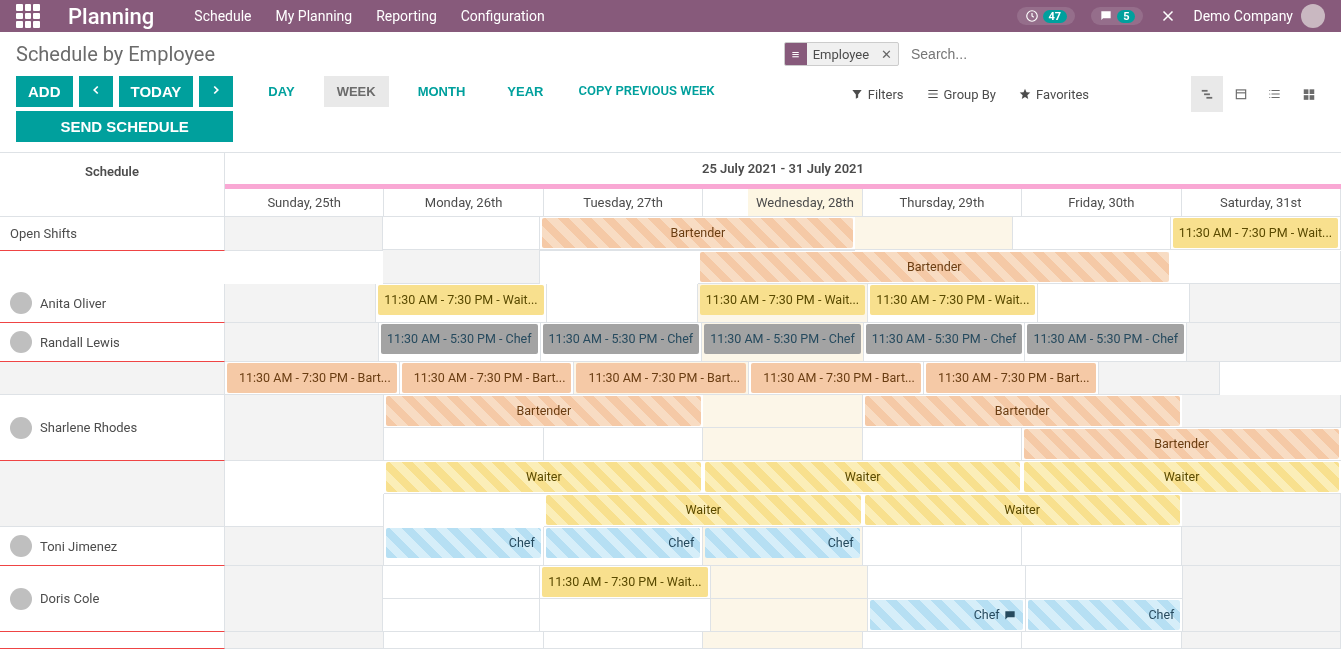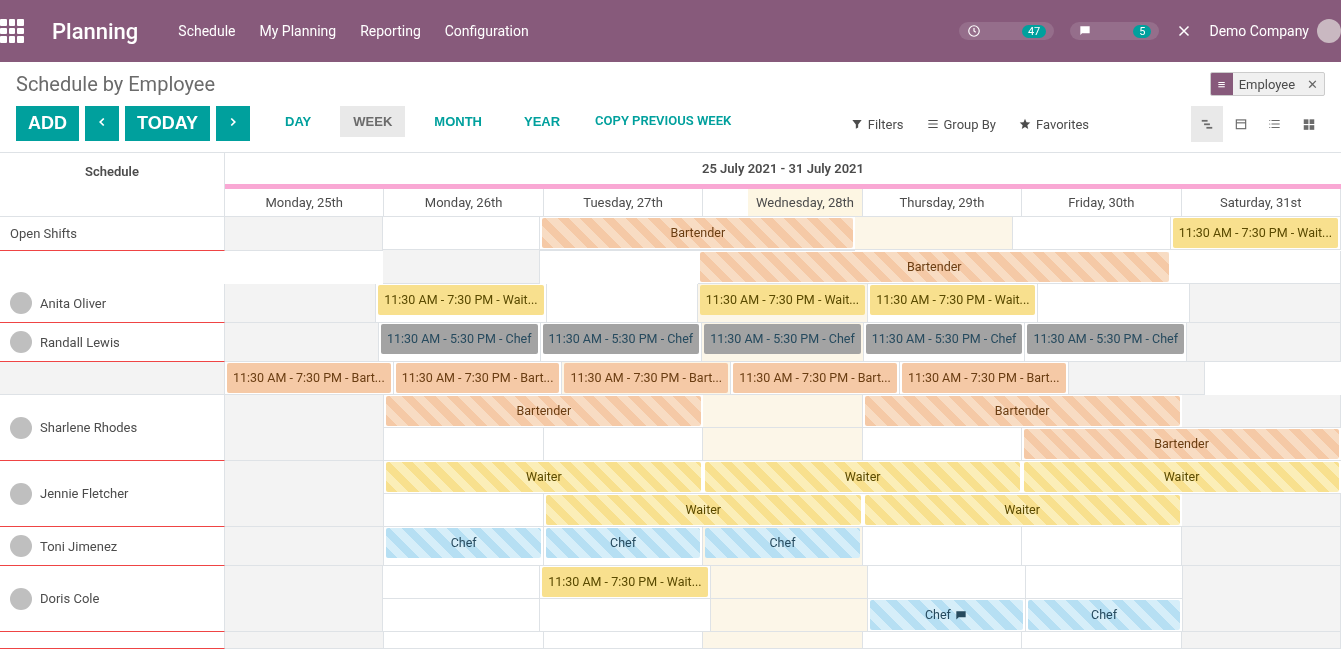--- a/index.html
+++ b/index.html
@@ -1,44 +1,44 @@
 <!DOCTYPE html>
 <html><head>
 <meta charset="utf-8">
 <style>
 * { box-sizing: border-box; margin: 0; padding: 0; }
 body { font-family: -apple-system, BlinkMacSystemFont, "Segoe UI", Roboto, sans-serif; font-size: 13px; color: #4c4c4c; background: #fff; }
 
 
-.topbar { background: #875A7B; color: #fff; height: 62px; display: flex; align-items: center; padding: 0 0; }
+.topbar { background: #875A7B; color: #fff; height: 32px; display: flex; align-items: center; padding: 0 16px; }
 .topbar .apps-icon { width: 24px; height: 24px; display: grid; grid-template-columns: repeat(3, 1fr); gap: 2px; margin-right: 28px; cursor: pointer; }
 .topbar .apps-icon span { background: #fff; border-radius: 1px; }
 .topbar .brand { font-size: 22px; font-weight: 500; margin-right: 40px; }
 .topbar .nav { display: flex; gap: 24px; }
 .topbar .nav a { color: #fff; text-decoration: none; font-size: 14px; cursor: pointer; }
 .topbar .right { margin-left: auto; display: flex; align-items: center; gap: 16px; }
 .badge-area { display: flex; align-items: center; background: rgba(255,255,255,0.12); border-radius: 12px; padding: 2px 8px; gap: 4px; font-size: 12px; cursor: pointer; }
-.badge-count { background: #00A09D; color: #fff; border-radius: 8px; padding: 0 6px; font-size: 11px; font-weight: 400; margin-left: 37px; }
+.badge-count { background: #00A09D; color: #fff; border-radius: 8px; padding: 0 6px; font-size: 11px; font-weight: 700; }
 .tools-icon { cursor: pointer; }
 .user-info { display: flex; align-items: center; gap: 8px; cursor: pointer; font-size: 14px; }
 .avatar-sm { width: 24px; height: 24px; border-radius: 50%; background: #c9b8c1; }
 
 
 .header-row { display: flex; align-items: center; padding: 10px 16px 6px; }
 .page-title { font-size: 20px; color: #6b6b6b; font-weight: 400; }
 .search-area { margin-left: auto; display: flex; align-items: center; gap: 6px; }
 .facet { display: flex; align-items: center; background: #f0f0f0; border: 1px solid #ccc; border-radius: 2px; overflow: hidden; font-size: 13px; }
 .facet .icon { background: #875A7B; color: #fff; width: 22px; height: 22px; display: flex; align-items: center; justify-content: center; }
 .facet .label { padding: 0 6px; color: #4c4c4c; }
 .facet .close { padding: 0 6px; cursor: pointer; color: #666; }
 .search-input { border: none; outline: none; font-size: 14px; padding: 4px 6px; width: 420px; color: #666; }
 
 
 .toolbar { display: flex; align-items: flex-start; padding: 4px 16px 10px; gap: 8px; flex-wrap: wrap; }
-.btn-teal { background: #00A09D; color: #fff; border: none; padding: 7px 12px; font-size: 18px; font-weight: 600; cursor: pointer; }
+.btn-teal { background: #00A09D; color: #fff; border: none; padding: 7px 12px; font-size: 15px; font-weight: 600; cursor: pointer; }
 .btn-teal.icon { padding: 7px 10px; }
 .btn-group-row { display: flex; gap: 6px; align-items: center; }
 .scale-group { display: flex; gap: 16px; margin-left: 14px; }
 .scale-btn { background: #fff; border: 1px solid transparent; padding: 7px 12px; color: #00A09D; font-size: 13px; font-weight: 600; cursor: pointer; }
 .scale-btn.active { background: #e9e9e9; color: #6b6b6b; }
 .copy-link { color: #00A09D; font-weight: 600; cursor: pointer; margin-left: 14px; padding: 7px 0; }
 .toolbar-right { margin-left: auto; display: flex; gap: 22px; align-items: center; }
 .filter-link { color: #4c4c4c; cursor: pointer; display: flex; align-items: center; gap: 4px; font-size: 13px; }
 .view-switcher { margin-left: 80px; display: flex; gap: 2px; }
 .view-btn { width: 32px; height: 36px; display: flex; align-items: center; justify-content: center; cursor: pointer; color: #6b6b6b; }
@@ -56,25 +56,25 @@
 
 .gantt-body { display: grid; grid-template-columns: 225px repeat(7, 1fr); }
 .row-label { border-right: 1px solid #dee2e6; border-bottom: 1px solid #ef4444; padding: 8px 10px; display: flex; align-items: center; gap: 8px; }
 .row-label .av { width: 22px; height: 22px; border-radius: 50%; background: #bfbfbf; flex-shrink: 0; }
 .cell { border-right: 1px solid #dee2e6; border-bottom: 1px solid #dee2e6; position: relative; background: #fff; }
 .cell.off { background: #f3f3f3; }
 .cell.today { background: #fcf6e8; }
 .pill { height: 30px; line-height: 30px; padding: 0 6px; margin: 1px 2px; border-radius: 2px; font-size: 12.5px; overflow: hidden; white-space: nowrap; text-overflow: ellipsis; cursor: pointer; }
 .pill.solid-yellow { background: #f8e08e; color: #5a4a00; }
 .pill.solid-blue { background: #a3a3a3; color: #264a5e; text-align: center; }
-.pill.solid-orange { background: #f5c9a6; color: #6a3d12; }
+.pill.solid-orange { background: #f5c9a6; color: #6a3d12; padding-left: 12px; }
 .pill.hatch-orange { background: repeating-linear-gradient(45deg, #f5c9a6, #f5c9a6 8px, #f8dcc3 8px, #f8dcc3 16px); color: #6a3d12; text-align: center; }
 .pill.hatch-yellow { background: repeating-linear-gradient(45deg, #f8e08e, #f8e08e 8px, #fbeeb8 8px, #fbeeb8 16px); color: #5a4a00; text-align: center; }
 .pill.hatch-blue { background: repeating-linear-gradient(45deg, #b6dff3, #b6dff3 8px, #d6eef9 8px, #d6eef9 16px); color: #264a5e; text-align: center; }
-.pill.center { text-align: center; }
+.pill.center { text-align: right; }
 .span-wrap { grid-column: var(--cs) / span var(--sp); border-bottom: 1px solid #dee2e6; }
 
 .icon-svg { width: 14px; height: 14px; fill: currentColor; }
 </style>
 </head>
 <body>
 
 <div class="topbar">
   <div class="apps-icon">
     <span></span>
@@ -119,39 +119,41 @@
 </div>
 
 <div class="header-row">
   <div class="page-title">Schedule by Employee</div>
   <div class="search-area">
     <div class="facet">
       <span class="icon">≡</span>
       <span class="label">Employee</span>
       <span class="close">✕</span>
     </div>
+    <input class="search-input" placeholder="Search..." style="">
   </div>
 </div>
 
 <div class="toolbar">
   <div style="display:flex;flex-direction:column;gap:4px">
     <div class="btn-group-row">
       <button class="btn-teal">ADD</button>
       <button class="btn-teal icon">
         <svg class="icon-svg" viewBox="0 0 24 24">
             <path d="M15 6l-6 6 6 6" stroke="#fff" stroke-width="3" fill="none"></path>
           </svg>
       </button>
       <button class="btn-teal">TODAY</button>
       <button class="btn-teal icon">
         <svg class="icon-svg" viewBox="0 0 24 24">
             <path d="M9 6l6 6-6 6" stroke="#fff" stroke-width="3" fill="none"></path>
           </svg>
       </button>
     </div>
+    <button class="btn-teal">SEND SCHEDULE</button>
   </div>
   <div class="scale-group">
     <button class="scale-btn">DAY</button>
     <button class="scale-btn active">WEEK</button>
     <button class="scale-btn">MONTH</button>
     <button class="scale-btn">YEAR</button>
   </div>
   <span class="copy-link">COPY PREVIOUS WEEK</span>
 
   <div class="toolbar-right">
@@ -207,21 +209,21 @@
   </div>
 </div>
 
 <div class="gantt">
   <div class="gantt-header1">
     <div class="left" style="grid-row:1;">Schedule</div>
     <div class="range">25 July 2021 - 31 July 2021</div>
   </div>
   <div class="gantt-header2">
     <div class="left"></div>
-    <div class="day">Monday, 25th</div>
+    <div class="day">Sunday, 25th</div>
     <div class="day">Monday, 26th</div>
     <div class="day">Tuesday, 27th</div>
     <div class="day today">Wednesday, 28th</div>
     <div class="day">Thursday, 29th</div>
     <div class="day">Friday, 30th</div>
     <div class="day">Saturday, 31st</div>
   </div>
 
   <div class="gantt-body">
     <div class="row-label" style="grid-row:span 2">
@@ -329,24 +331,20 @@
     <div class="cell"></div>
     <div class="cell"></div>
     <div class="cell today"></div>
     <div class="cell"></div>
     <div class="span-wrap" style="--cs:7;--sp:2">
         <div class="pill hatch-orange">Bartender</div>
       </div>
   </div>
 
   <div class="gantt-body">
-    <div class="row-label" style="grid-row:span 2">
-        <span class="av"></span>
-        <span>Jennie Fletcher</span>
-      </div>
     <div class="cell off" style="grid-row:span 2"></div>
     <div class="span-wrap" style="--cs:3;--sp:2">
         <div class="pill hatch-yellow">Waiter</div>
       </div>
     <div class="span-wrap" style="--cs:5;--sp:2">
         <div class="pill hatch-yellow">Waiter</div>
       </div>
     <div class="span-wrap" style="--cs:7;--sp:2">
         <div class="pill hatch-yellow">Waiter</div>
       </div>

